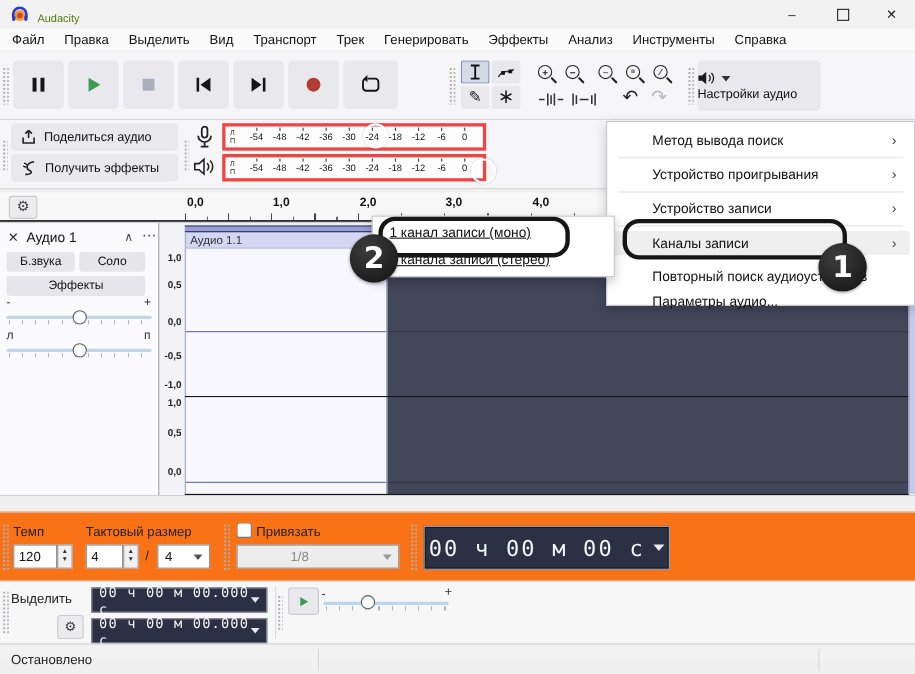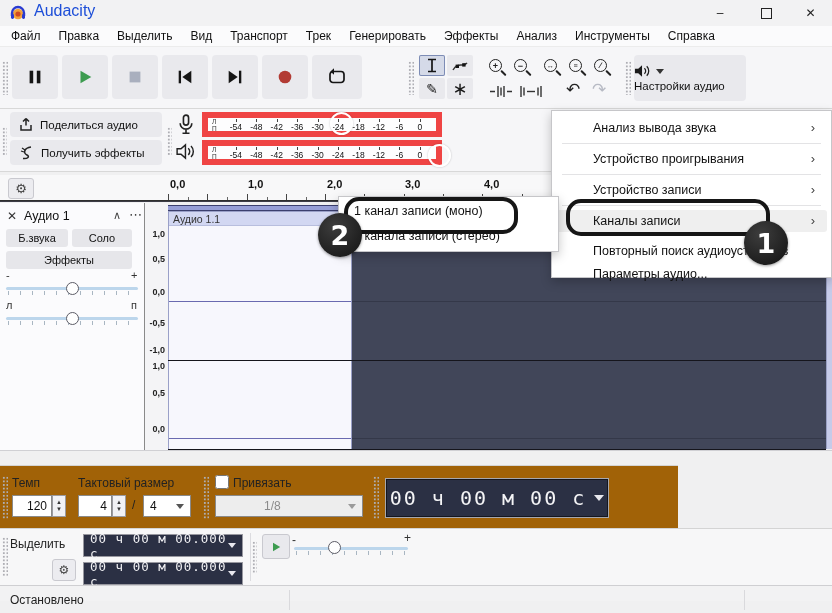--- a/index.html
+++ b/index.html
@@ -2,21 +2,21 @@
 <html><head>
 <meta charset="utf-8">
 <style>
   html,body{margin:0;padding:0;background:#dcdcdc;}
   #win{position:relative;width:832px;height:613px;background:#f0f0f1;
        font-family:"Liberation Sans",sans-serif;color:#1a1a1a;overflow:hidden;
        outline:1px solid #9b9b9b;}
   .abs{position:absolute;}
   
   .titlebar{left:0;top:0;width:832px;height:26px;background:#f2f2f3;}
-  .title-text{left:34px;top:2px;font-size:16px;color:#1d4ed8;}
+  .title-text{left:34px;top:12px;font-size:10px;color:#4d7c0f;}
   .winbtn{top:0;width:46px;height:26px;display:flex;align-items:center;justify-content:center;
           font-size:12px;color:#222;}
   .maxglyph{width:9px;height:9px;border:1px solid #222;}
   
   .menubar{left:0;top:26px;width:832px;height:21px;background:#fbfbfc;border-bottom:1px solid #ececec;
            display:flex;align-items:center;padding-left:2px;box-sizing:border-box;}
   .menubar .mi{padding:0 9px;font-size:12px;color:#111;}
   
   .trow1{left:0;top:47px;width:832px;height:62px;background:#f6f6f8;border-bottom:1px solid #d8d8d8;box-sizing:border-box;}
   .trow2{left:0;top:109px;width:832px;height:63px;background:#f6f6f8;border-bottom:1px solid #d8d8d8;box-sizing:border-box;}
@@ -28,21 +28,21 @@
   .mag{width:11px;height:11px;border:1.6px solid #222;border-radius:50%;position:relative;
        display:flex;align-items:center;justify-content:center;font-size:9px;font-weight:bold;color:#222;}
   .mag::after{content:"";position:absolute;width:7px;height:1.8px;background:#222;
               transform:rotate(45deg);right:-6px;bottom:-3px;border-radius:1px;}
   .glyph{font-family:"DejaVu Sans","Liberation Sans",sans-serif;}
   .setupbtn{left:634px;top:8px;width:112px;height:46px;background:#e9e9ed;border-radius:4px;
             display:flex;flex-direction:column;align-items:flex-start;justify-content:center;gap:2px;}
   .setupbtn .lbl{font-size:11.5px;color:#111;}
   .sharebtn{left:10px;width:152px;height:25px;background:#e9e9ed;border-radius:4px;
             display:flex;align-items:center;gap:7px;padding-left:9px;box-sizing:border-box;font-size:11.5px;color:#111;}
-  .meterbox{left:202px;width:240px;height:25px;background:#fdfdfe;border:6px solid #ef4444;box-sizing:border-box;
+  .meterbox{left:202px;width:240px;height:25px;background:#fdfdfe;border:3px solid #ef4444;box-sizing:border-box;
             display:flex;align-items:stretch;}
   .chl{display:flex;flex-direction:column;justify-content:center;font-size:6.5px;line-height:7px;color:#333;
        padding:0 3px 0 4px;}
   .mscale{flex:1;display:flex;padding:0 6px;}
   .mnum{flex:1;text-align:center;font-size:8.5px;color:#111;position:relative;padding-top:4px;}
   .mnum::before{content:"";position:absolute;top:1px;left:50%;width:1px;height:3px;background:#444;}
   .cursor-ring{width:19px;height:19px;border:2.4px solid #fff;border-radius:50%;box-shadow:0 0 2px rgba(0,0,0,.25);}
   
   .rulerrow{left:0;top:175px;width:832px;height:26px;background:#f8f8f9;border-bottom:1px solid #2e2e2e;box-sizing:border-box;}
   .smallbtn{background:#ececf0;border:1px solid #c9c9cf;border-radius:3px;display:flex;align-items:center;justify-content:center;}
@@ -69,25 +69,25 @@
   .selregion{left:184px;top:8px;width:474px;height:239px;background:#414659;}
   .zeroline1{left:1px;top:98px;width:182px;height:1px;background:#6a6ab0;}
   .zeroline2{left:1px;top:235px;width:182px;height:1px;background:#6a6ab0;}
   .zlineD1{left:184px;top:98px;width:474px;height:1px;background:#343849;}
   .zlineD2{left:184px;top:235px;width:474px;height:1px;background:#343849;}
   .chdivider{left:0;top:157px;width:658px;height:1px;background:#15151c;}
   .wavebottom{left:0;top:246px;width:658px;height:1px;background:#15151c;}
   .vscroll{left:826px;top:9px;width:6px;height:238px;background:#c6cbe9;border-left:1px solid #9aa0c4;box-sizing:border-box;}
   .underwave{left:0;top:248px;width:832px;height:16px;background:#f0f0f1;border-top:1px solid #d0d0d4;box-sizing:border-box;}
   
-  .trow3{left:0;top:465px;width:678px;height:63px;background:#a16207;border-top:1px solid #d4d4d4;box-sizing:border-box;}
+  .trow3{left:0;top:465px;width:832px;height:63px;background:#f97316;border-top:1px solid #d4d4d4;box-sizing:border-box;}
   .trow4{left:0;top:528px;width:832px;height:57px;background:#f7f7f8;border-top:1px solid #d4d4d4;box-sizing:border-box;}
   .flabel{font-size:12px;color:#222;}
   .numbox{background:#fff;border:1px solid #8a8a8a;box-sizing:border-box;font-size:12px;color:#111;
-          padding:0 4px;font-family:"Liberation Sans",sans-serif;text-align:right;}
+          padding:0 4px;font-family:"Liberation Sans",sans-serif;}
   .spinner{width:14px;background:#f1f1f4;border:1px solid #9a9aa0;box-sizing:border-box;
            display:flex;flex-direction:column;align-items:center;justify-content:center;font-size:6px;color:#333;line-height:7px;}
   .combo{background:#fff;border:1px solid #8a8a8a;box-sizing:border-box;font-size:12px;color:#111;
          display:flex;align-items:center;padding:0 6px;justify-content:space-between;}
   .combo.disabled{background:#ededed;color:#8b8b8b;padding-left:48px;}
   .ctri{width:0;height:0;border-left:4px solid transparent;border-right:4px solid transparent;border-top:5px solid #555;}
   .combo.disabled .ctri{border-top-color:#9a9a9a;}
   .timebig{left:385px;top:12px;width:224px;height:40px;background:#2b3044;border:1px solid #a7a7ad;
            box-shadow:inset 0 0 0 1px #14161f;box-sizing:border-box;display:flex;align-items:center;justify-content:center;gap:8px;}
   .timebig .digits{font-family:"DejaVu Sans Mono",monospace;font-size:20px;letter-spacing:2px;color:#f4f4f6;}
@@ -100,21 +100,21 @@
   .sdiv{top:4px;width:1px;height:20px;background:#d9d9dc;}
   
   .menupanel{left:551px;top:110px;width:281px;height:168px;background:#fff;border:1px solid #c6c6c9;
              box-shadow:0 4px 10px rgba(0,0,0,.22);box-sizing:border-box;z-index:50;padding-top:5px;}
   .mitem{height:22px;line-height:22px;padding-left:37px;padding-right:12px;font-size:12.5px;color:#111;
          display:flex;justify-content:space-between;align-items:center;margin:1px 4px;border-radius:3px;}
   .mitem.hl{background:#efefef;}
   .msep{height:1px;background:#e3e3e5;margin:4px 10px;}
   .marrow{font-size:13px;color:#444;}
   .submenu{left:338px;top:196px;width:221px;height:56px;background:#fff;border:1px solid #c6c6c9;
-           box-shadow:0 4px 10px rgba(0,0,0,.22);box-sizing:border-box;z-index:50;padding-top:2px;}
+           box-shadow:0 4px 10px rgba(0,0,0,.22);box-sizing:border-box;z-index:50;padding-top:2px;text-decoration:underline;}
   .smitem{height:25px;line-height:25px;padding-left:15px;font-size:12.5px;color:#111;}
   .annring{border:4px solid #161616;border-radius:15px;z-index:60;background:transparent;}
   .badge{width:44px;height:44px;border-radius:50%;z-index:61;color:#fff;
          background:radial-gradient(circle at 38% 30%,#3d3d3d,#121212);
          display:flex;align-items:center;justify-content:center;
          font-size:27px;font-weight:bold;font-family:"DejaVu Sans","Liberation Sans",sans-serif;
          box-shadow:0 1px 3px rgba(0,0,0,.4);}
 </style>
 </head>
 <body>
@@ -481,21 +481,21 @@
   </div>
 
   <div class="abs statusbar">
     <span class="abs" style="left:10px;top:7px;font-size:12px;color:#222">Остановлено</span>
     <div class="abs sdiv" style="left:289px"></div>
     <div class="abs sdiv" style="left:744px"></div>
   </div>
 
   <div class="abs menupanel">
     <div class="mitem">
-      <span>Анализ вывода звука</span>
+      <span>Метод вывода поиск</span>
       <span class="marrow">›</span>
     </div>
     <div class="msep"></div>
     <div class="mitem">
       <span>Устройство проигрывания</span>
       <span class="marrow">›</span>
     </div>
     <div class="msep"></div>
     <div class="mitem">
       <span>Устройство записи</span>

